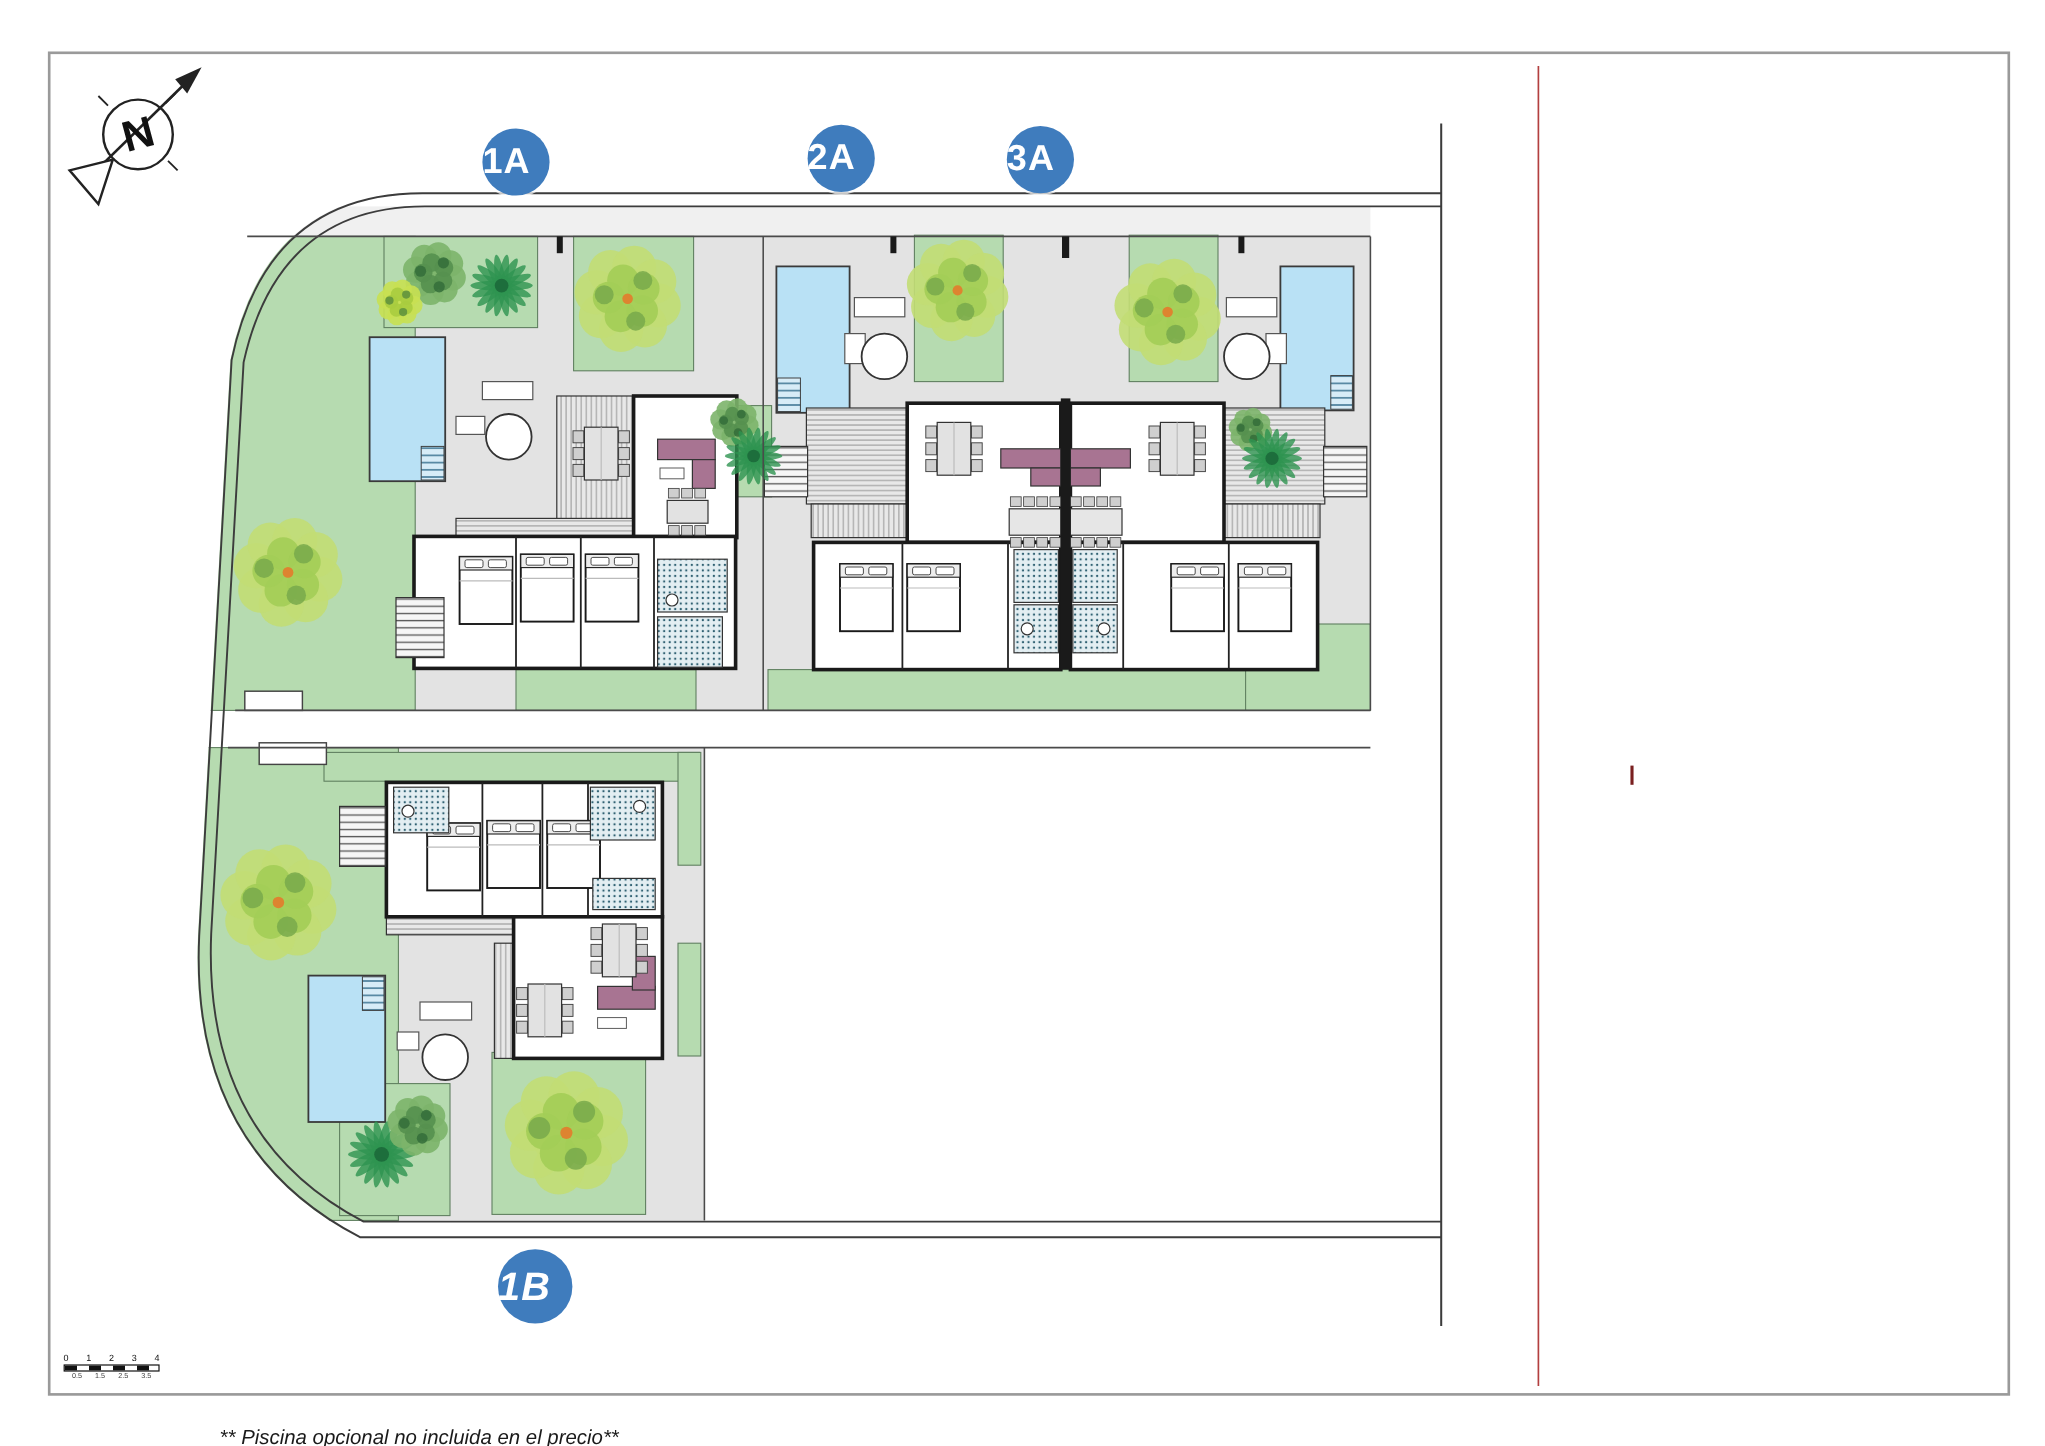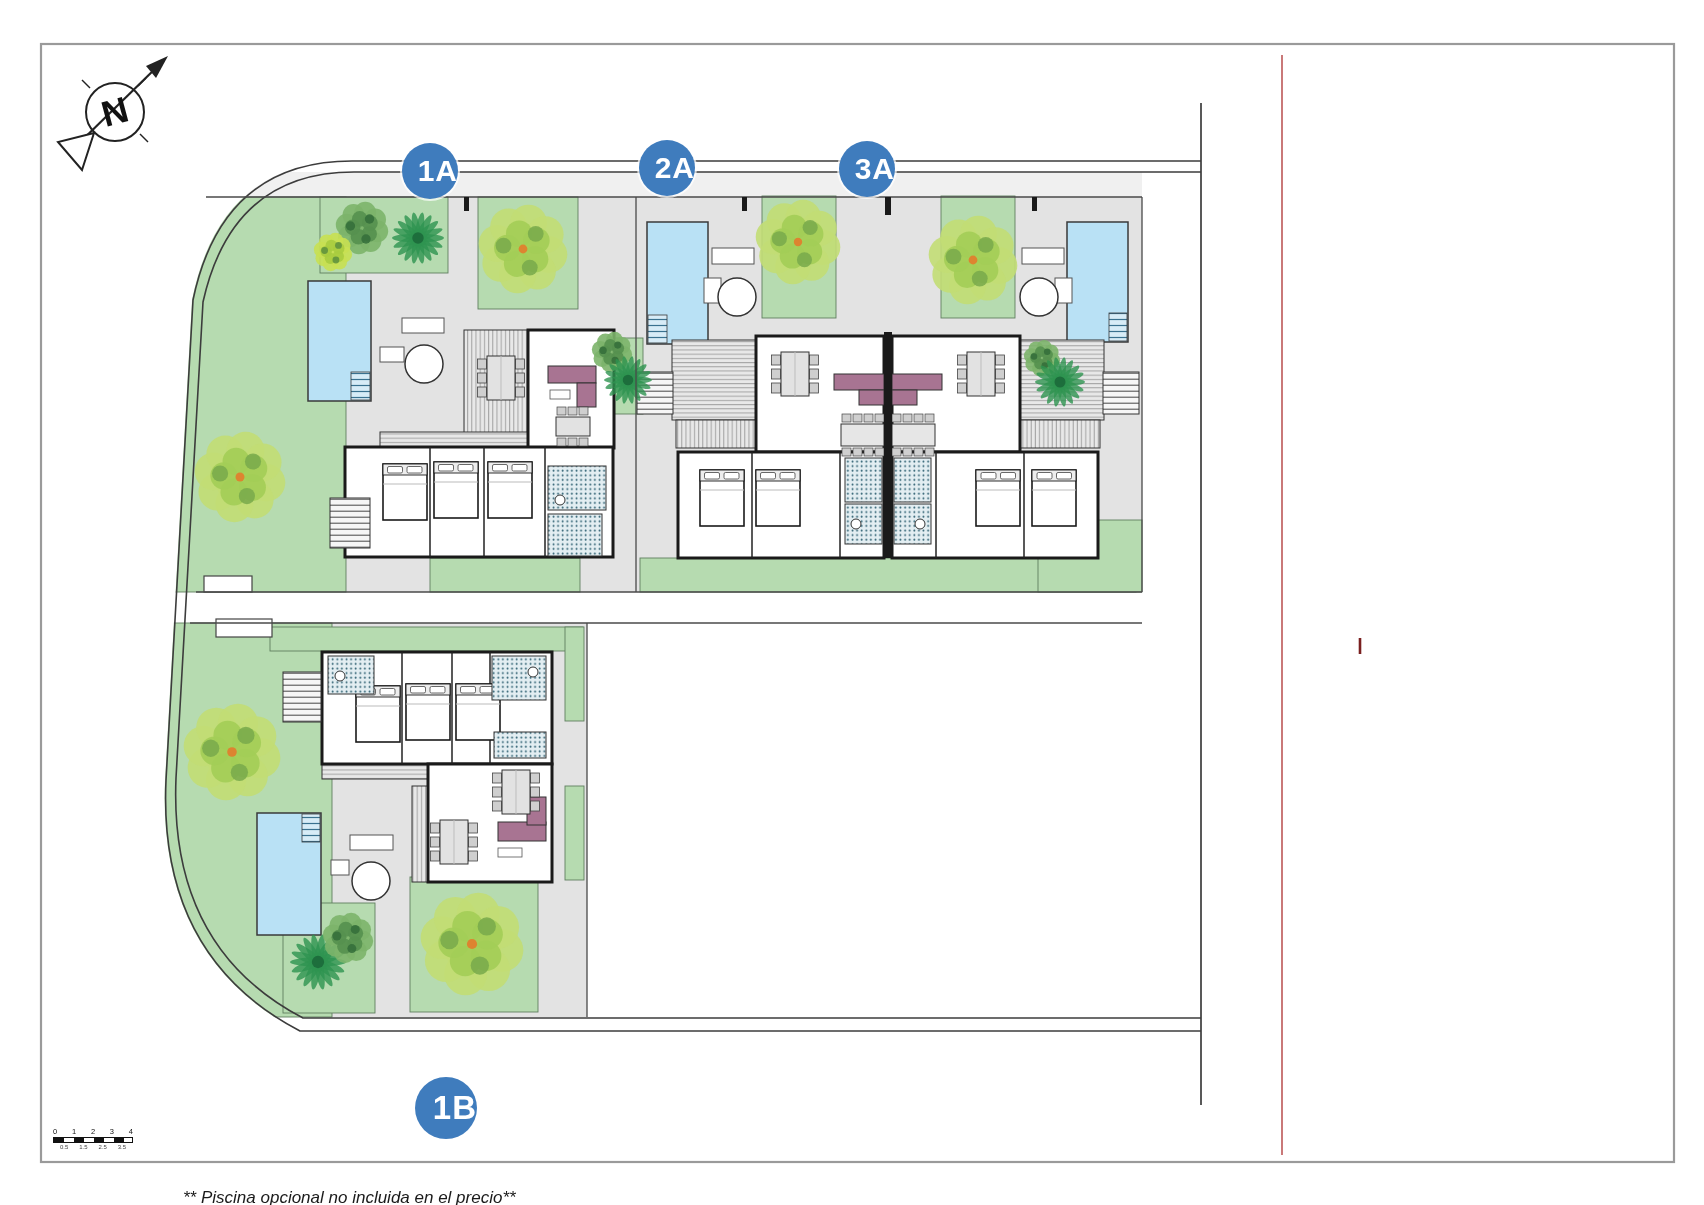--- a/index.html
+++ b/index.html
@@ -1,23 +1,23 @@
 <!DOCTYPE html>
 <html style="--label_blue: #3f7cbd; --pool: #b9e1f5; --pool_ladder: #39718f; --garden: #b6dbb0; --paving: #e3e3e3; --path: #f0f0f0; --road: #ffffff; --sofa: #a87492; --wall: #1a1a1a; --boundary: #3c3c3c; --red_line: #b34040; --red_tick: #7a2020; --frame: #9a9a9a; --bath_tile: #2f6172; --bath_bg: #e3eef2; --tree_yellow: #c2dd74; --tree_yellow_mid: #a3cd56; --tree_yellow_dark: #78a94b; --tree_center_dot: #dd8430; --tree_dark: #7cb46a; --tree_dark_mid: #55904f; --tree_dark_deep: #346d3a; --tree_lime: #c8e052; --tree_lime_mid: #a8cc3f; --palm: #2e9350; --palm_center: #1d6e3c;"><head>
 <meta charset="utf-8">
 <style>
   html,body{margin:0;padding:0;background:#fff;}
   body{font-family:"Liberation Sans",sans-serif;}
   #stage{position:relative;width:1704px;height:1205px;background:#fff;overflow:hidden;}
   #plan-svg{position:absolute;left:0;top:0;}
   .badge{position:absolute;border-radius:50%;background:var(--label_blue,#3f7cbd);
-         color:#fff;display:flex;align-items:center;justify-content:flex-end;
+         color:#fff;display:flex;align-items:center;justify-content:flex-start;
          font-weight:bold;font-size:30px;letter-spacing:1px;
-         box-shadow:0 0 0 2px rgba(255,255,255,.7);margin-top:36px;}
-  .badge.big{font-size:33px;}
+         box-shadow:0 0 0 2px rgba(255,255,255,.7);}
+  .badge.big{font-size:33px;font-style:italic;}
   #footnote{position:absolute;left:183px;top:1188px;font-size:17px;font-style:italic;
             color:#1a1a1a;white-space:nowrap;}
   #scalebar{position:absolute;left:53px;top:1128px;width:80px;}
   #scalebar .row-top{display:flex;justify-content:space-between;font-size:7.5px;color:#111;line-height:1;}
   #scalebar .bar{height:4px;border:0.5px solid #111;margin:1px 0;
       background:repeating-linear-gradient(90deg,#111 0 10px,#fff 10px 20px);}
   #scalebar .row-bottom{display:flex;justify-content:space-between;font-size:6px;color:#444;
       line-height:1;padding:0 7px;}
 </style>
 </head>
@@ -508,21 +508,21 @@
     <line x1="70" y1="152" x2="160" y2="64" stroke="#222" stroke-width="2.2"></line>
     <polygon points="168,56 146,66 156,78" fill="#222"></polygon>
     <polygon points="94,133 58,142 82,170" fill="#fff" stroke="#222" stroke-width="2"></polygon>
     <text x="115" y="124" text-anchor="middle" font-size="36" font-weight="bold" font-family="Liberation Sans, sans-serif" fill="#111" transform="rotate(-15 115 112)">N</text>
   </g>
 </svg>
 
 <div class="badge" style="left:402px;top:107px;width:56px;height:56px">
   <span>1A</span>
 </div>
-<div class="badge" style="left:639px;top:104px;width:56px;height:56px">
+<div class="badge" style="left:673px;top:104px;width:56px;height:56px">
   <span>2A</span>
 </div>
 <div class="badge" style="left:839px;top:105px;width:56px;height:56px">
   <span>3A</span>
 </div>
 <div class="badge big" style="left:415px;top:1041px;width:62px;height:62px">
   <span>1B</span>
 </div>
 
 <div id="scalebar">

